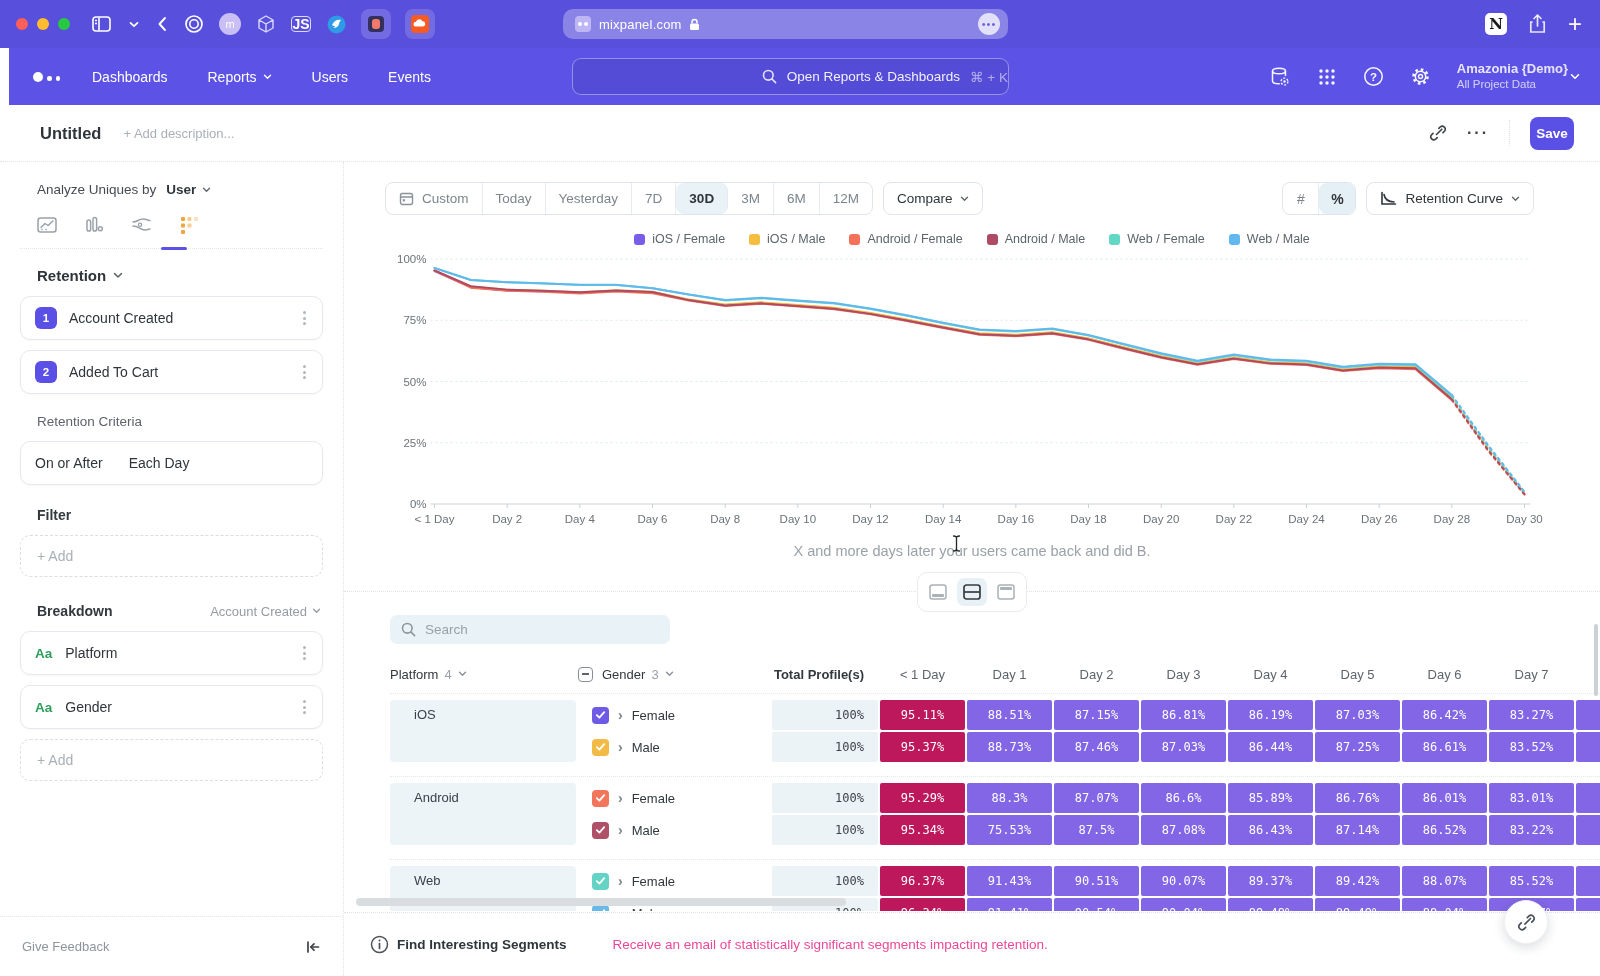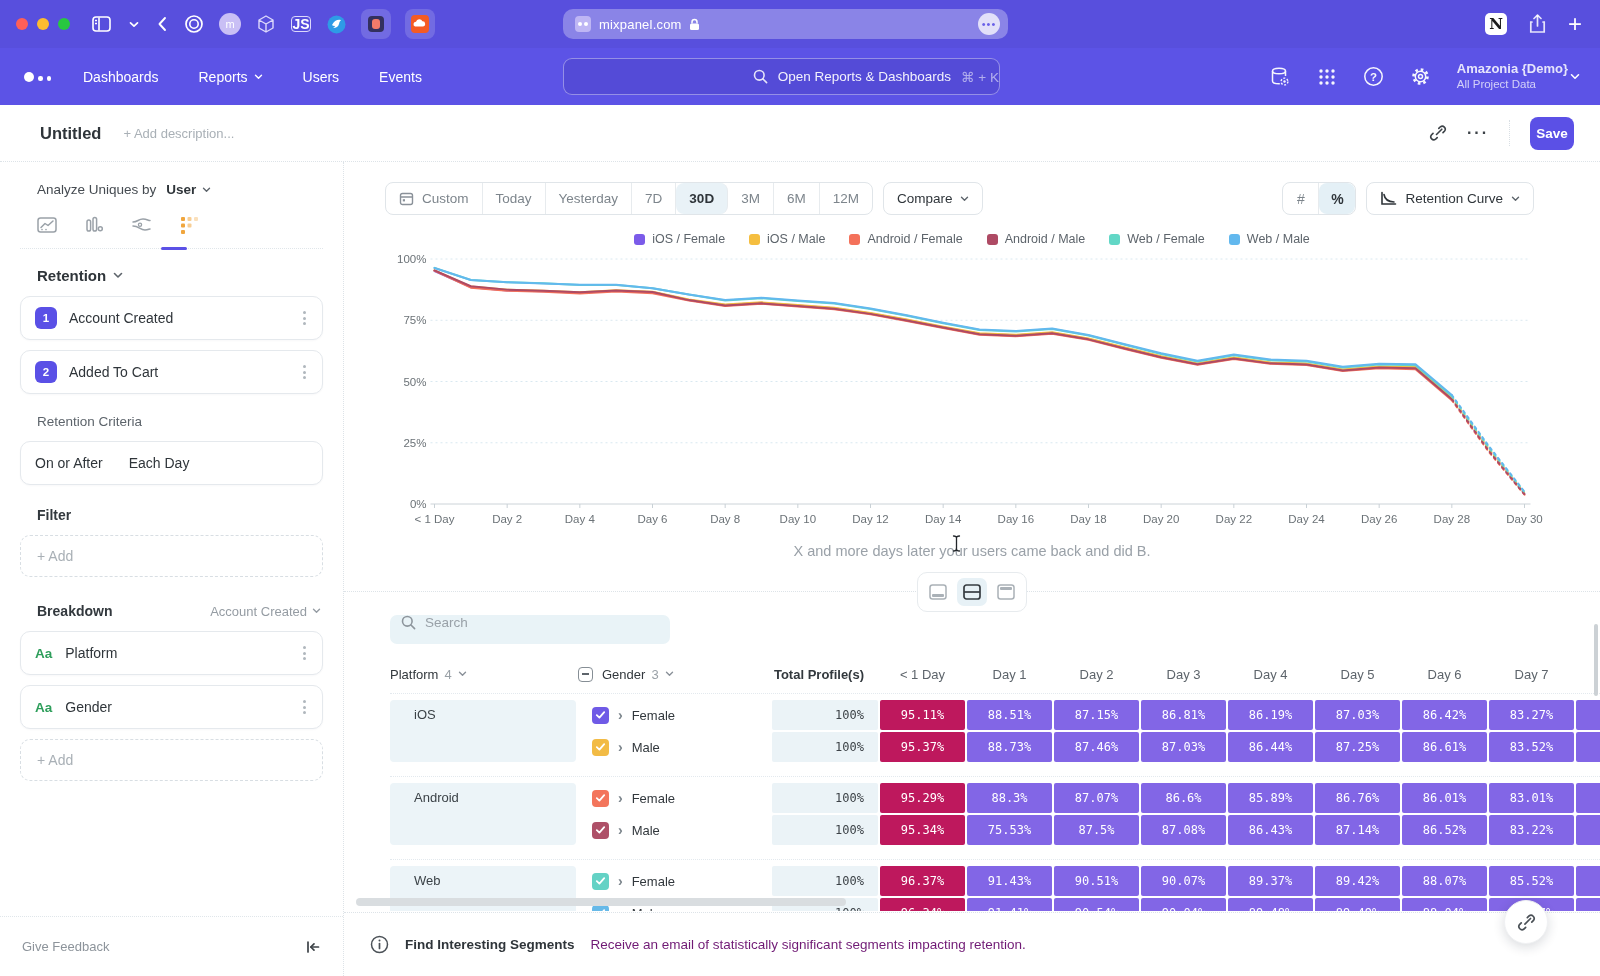--- a/index.html
+++ b/index.html
@@ -15,21 +15,21 @@
   .ext.tile { width:30px; height:30px; background:rgba(255,255,255,.16); border-radius:8px; }
   .urlbar { position:absolute; left:563px; top:9px; width:445px; height:30px; background:rgba(255,255,255,.30); border-radius:10px; display:flex; align-items:center; padding:0 8px 0 12px; color:#fff; }
   .urlbar .favicon { width:16px; height:16px; border-radius:4px; background:#beb6f4; display:flex; align-items:center; justify-content:center; gap:2px; margin-right:8px; }
   .urlbar .favicon i { width:4px; height:4px; background:#fff; border-radius:50%; }
   .url-text { font-size:13px; letter-spacing:.2px; }
   .chrome-right { position:absolute; right:18px; top:0; height:48px; display:flex; align-items:center; gap:22px; }
   .notion { width:22px; height:22px; background:#fff; border-radius:5px; color:#1b1b1b; font-family:"DejaVu Serif",serif; font-weight:bold; font-size:15px; display:flex; align-items:center; justify-content:center; }
   .more-dot-pill { margin-left:auto; width:22px; height:22px; border-radius:50%; background:rgba(255,255,255,.75); color:#6a61e8; display:flex; align-items:center; justify-content:center; font-size:11px; letter-spacing:1px; }
 
   
-  .appnav { height:57px; background:#5c53e6; display:flex; align-items:center; color:#fff; position:relative; padding:0 24px; }
+  .appnav { height:57px; background:#5c53e6; display:flex; align-items:center; color:#fff; position:relative; padding:0 24px;margin-left:9px; }
   .mxlogo { display:flex; align-items:flex-end; gap:4px; margin-right:32px; }
   .mxlogo i { background:#fff; border-radius:50%; display:block; }
   .nav-items { display:flex; align-items:center; gap:40px; font-size:14px; }
   .nav-item { display:flex; align-items:center; gap:6px; cursor:pointer; color:#fff; }
   .nav-search { position:absolute; left:563px; top:10px; width:437px; height:37px; border:1px solid rgba(255,255,255,.38); background:rgba(20,12,90,.10); border-radius:9px; display:flex; align-items:center; justify-content:flex-end; gap:10px; font-size:13.5px; color:rgba(255,255,255,.92); }
   .nav-search .sc { color:rgba(255,255,255,.55); }
   .nav-right { position:absolute; right:20px; top:0; height:57px; display:flex; align-items:center; gap:26px; }
   .nav-ico { color:#fff; opacity:.95; display:flex; }
   .acct { text-align:left; line-height:1.25; display:flex; align-items:center; gap:2px; }
   .acct b { font-size:13px; font-weight:700; display:block; }
@@ -89,21 +89,21 @@
   .ibeam { position:absolute; left:608px; top:-8px; }
 
   .toggle-row { position:relative; margin-top:13px; height:40px; }
   .toggle-row:before { content:""; position:absolute; left:0; right:0; top:19px; border-top:1px dotted #dde3e8; }
   .toggle-box { position:absolute; left:50%; transform:translateX(-50%); top:0; background:#fff; border:1px solid #e7ebee; border-radius:10px; padding:5px; display:flex; gap:4px; }
   .tg { width:30px; height:28px; border-radius:7px; display:flex; align-items:center; justify-content:center; color:#aab1b7; }
   .tg.sel { background:#e7f1f6; color:#363c41; }
 
   
   .table-wrap { margin-top:3px; height:296px; overflow:hidden; padding-left:46px; position:relative; }
-  .search-box { width:280px; height:29px; background:#e9f3f7; border-radius:7px; display:flex; gap:9px; padding:0 11px; color:#99a1a8; font-size:13.5px; margin-bottom:11px; }
+  .search-box { width:280px; height:29px; background:#e9f3f7; border-radius:7px; display:flex; align-items:center; gap:9px; padding:0 11px; color:#99a1a8; font-size:13.5px; margin-bottom:11px; }
   .tgrid { display:grid; grid-template-columns:186px 192px 106px repeat(9,85px); column-gap:2px; align-items:center; }
   .thead { height:38px; font-size:13px; color:#3f464c; }
   .hc { display:flex; align-items:center; gap:6px; }
   .hc .cnt { color:#9aa1a7; }
   .hc.right { justify-content:flex-end; padding-right:14px; font-weight:600; color:#32383d; }
   .hc.center { justify-content:center; color:#5d646b; }
   .minus-box { width:15px; height:15px; border:1.5px solid #868e95; border-radius:4px; display:flex; align-items:center; justify-content:center; margin-right:3px; }
   .minus-box i { width:7px; height:1.8px; background:#5d646b; display:block; }
   .tgroup { display:grid; grid-template-columns:186px 192px 106px repeat(9,85px); column-gap:2px; row-gap:2px; grid-auto-rows:30px; margin-bottom:14px; border-top:1px dotted #e3e9ee; padding-top:6px; }
   .pcell { grid-row:1 / 3; align-self:stretch; background:#ecf4f8; border-radius:4px; padding:7px 24px; font-size:13px; color:#3b4247; }
@@ -111,23 +111,23 @@
   .chk { width:17px; height:17px; border-radius:4px; display:flex; align-items:center; justify-content:center; }
   .chev { color:#7d868d; font-size:14px; font-weight:700; line-height:1; }
   .totcell { background:#ebf3f7; height:30px; display:flex; align-items:center; justify-content:flex-end; padding-right:14px; font-family:"DejaVu Sans Mono",monospace; font-size:12px; color:#3c4247; border-radius:2px; }
   .vcell { background:#8266e6; height:30px; display:flex; align-items:center; justify-content:center; font-family:"DejaVu Sans Mono",monospace; font-size:12px; color:#fff; border-radius:2px; }
   .vcell.first { background:#be185d; }
 
   .hscroll { position:absolute; left:12px; bottom:70px; width:490px; height:8px; border-radius:4px; background:#d9dde0; z-index:6; }
   .vscroll { position:absolute; right:2px; top:462px; width:4px; height:72px; border-radius:2px; background:#ccd1d5; z-index:6; }
 
   
-  .main-foot { position:absolute; left:0; right:0; bottom:0; height:64px; border-top:1px dotted #dde3e8; background:#fff; display:flex; align-items:center; gap:16px; padding-left:26px; }
+  .main-foot { position:absolute; left:0; right:0; bottom:0; height:64px; border-top:1px dotted #dde3e8; background:#fff; display:flex; align-items:center; gap:8px; padding-left:26px; }
   .mf-title { font-size:13.5px; font-weight:700; color:#2f353a; }
-  .mf-sub { font-size:13.5px; color:#701a75; }
+  .mf-sub { font-size:13.5px; color:#ec4899;margin-left:38px; }
   .float-btn { position:absolute; right:52px; bottom:32px; width:44px; height:44px; border-radius:50%; background:#fff; border:1px solid #f0f1f3; box-shadow:0 3px 12px rgba(20,30,50,.16); display:flex; align-items:center; justify-content:center; color:#4a5056; z-index:9; }
 
   svg { display:block; }
   .car { color:#8a9199; }
   text { font-family:"Liberation Sans",sans-serif; }
 </style>
 </head>
 <body>
 
 <div class="chrome">

